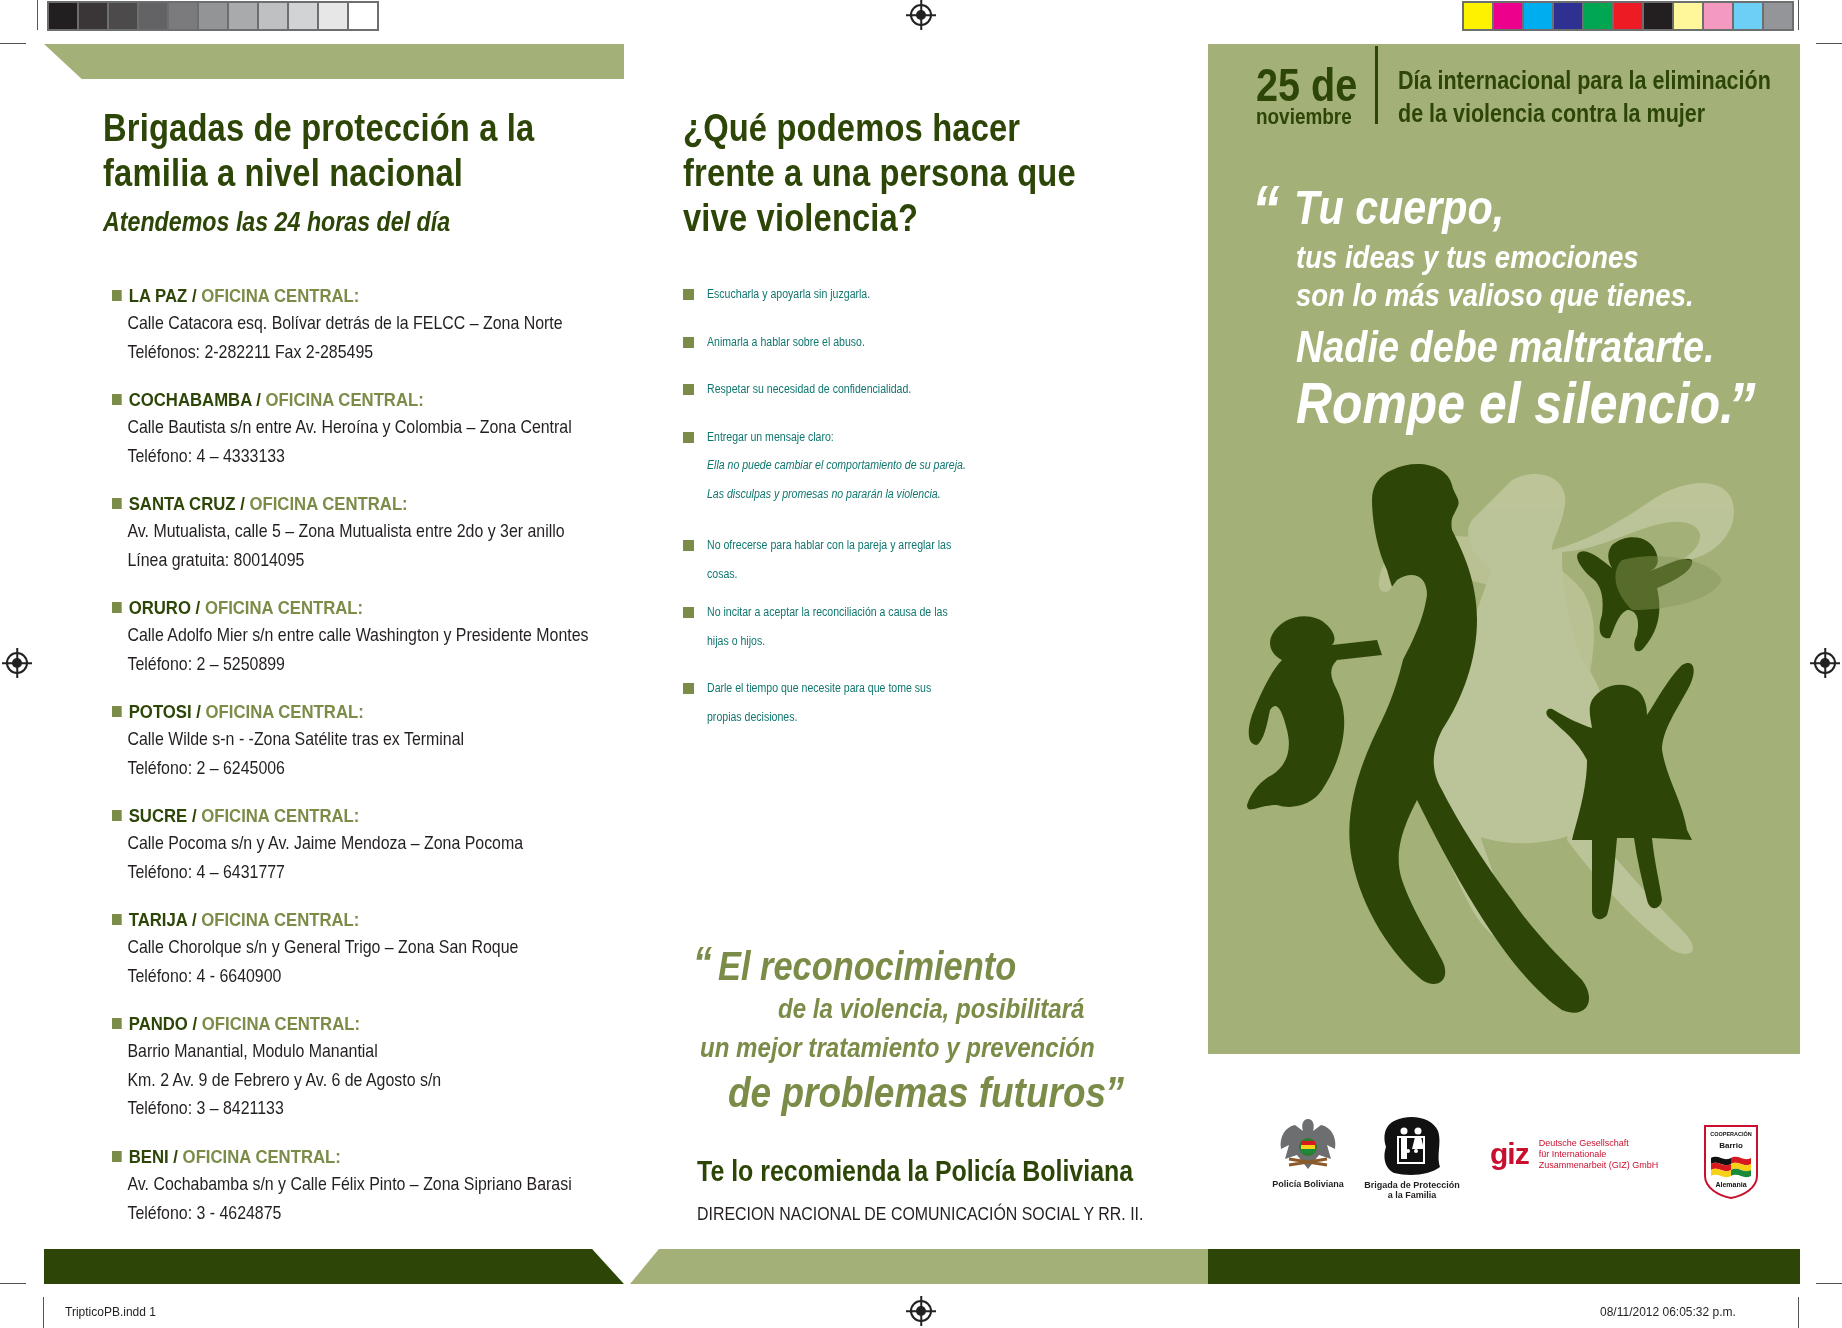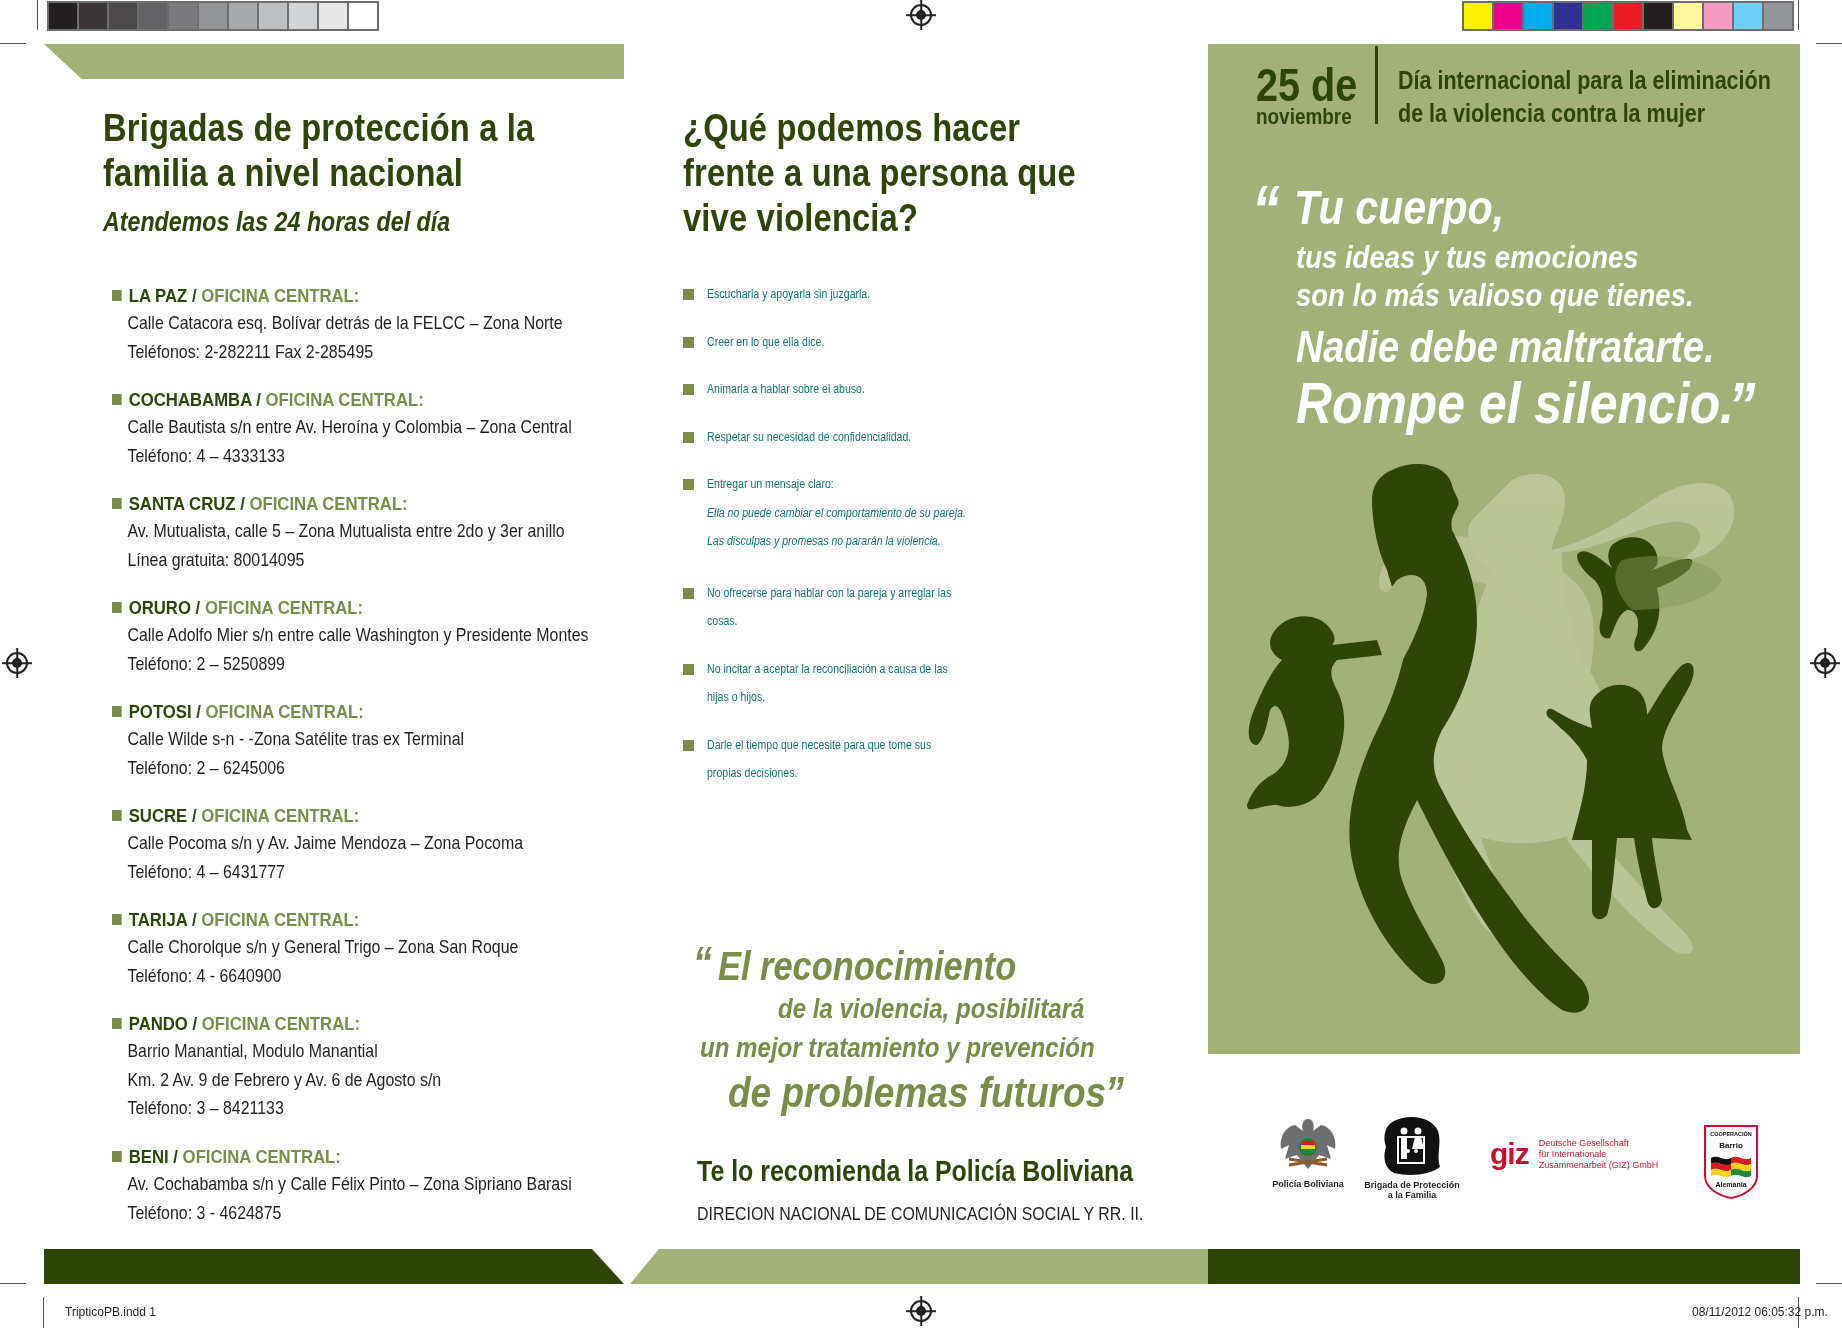--- a/index.html
+++ b/index.html
@@ -109,21 +109,21 @@
     <span class="dot"></span>
   </div>
 <div class="reg" style="left:1814px;top:652px;">
     <span class="dot"></span>
   </div>
 <div class="reg" style="left:910px;top:1300px;">
     <span class="dot"></span>
   </div>
 
 <div class="footer-txt" style="left:65px;">TripticoPB.indd   1</div>
-<div class="footer-txt" style="left:1692px;">08/11/2012   06:05:32 p.m.</div>
+<div class="footer-txt" style="left:1600px;">08/11/2012   06:05:32 p.m.</div>
 
 <div class="band-top-left"></div>
 
 <div class="h1" style="left:103px;top:106px;">
   <div>Brigadas de protección a la</div>
   <div>familia a nivel nacional</div>
 </div>
 <div class="sub-italic" style="left:103px;top:207px;">Atendemos las 24 horas del día</div>
 
 <div id="offices">
@@ -181,37 +181,33 @@
   <div>vive violencia?</div>
 </div>
 
 <div class="tips" id="tips">
     <div class="tip" style="margin-bottom: 19px;">
       <span class="bullet"></span>
       <span class="t">Escucharla y apoyarla sin juzgarla.</span>
     </div>
     <div class="tip" style="margin-bottom: 19px;">
       <span class="bullet"></span>
-      <span class="t">Creer en lo que ella dice.</span>
-    </div>
-    <div class="tip" style="margin-bottom: 19px;">
-      <span class="bullet"></span>
       <span class="t">Animarla a hablar sobre el abuso.</span>
     </div>
     <div class="tip" style="margin-bottom: 19px;">
       <span class="bullet"></span>
       <span class="t">Respetar su necesidad de confidencialidad.</span>
     </div>
     <div class="tip" style="margin-bottom: 23px;">
       <span class="bullet"></span>
       <span class="t">Entregar un mensaje claro:</span>
       <span class="t it">Ella no puede cambiar el comportamiento de su pareja.</span>
       <span class="t it">Las disculpas y promesas no pararán la violencia.</span>
     </div>
-    <div class="tip" style="margin-bottom: 19px;">
+    <div class="tip" style="margin-bottom: 10px;">
       <span class="bullet"></span>
       <span class="t">No ofrecerse para hablar con la pareja y arreglar las</span>
       <span class="t">cosas.</span>
     </div>
     <div class="tip" style="margin-bottom: 19px;">
       <span class="bullet"></span>
       <span class="t">No incitar a aceptar la reconciliación a causa de las</span>
       <span class="t">hijas o hijos.</span>
     </div>
     <div class="tip" style="margin-bottom: 19px;">

